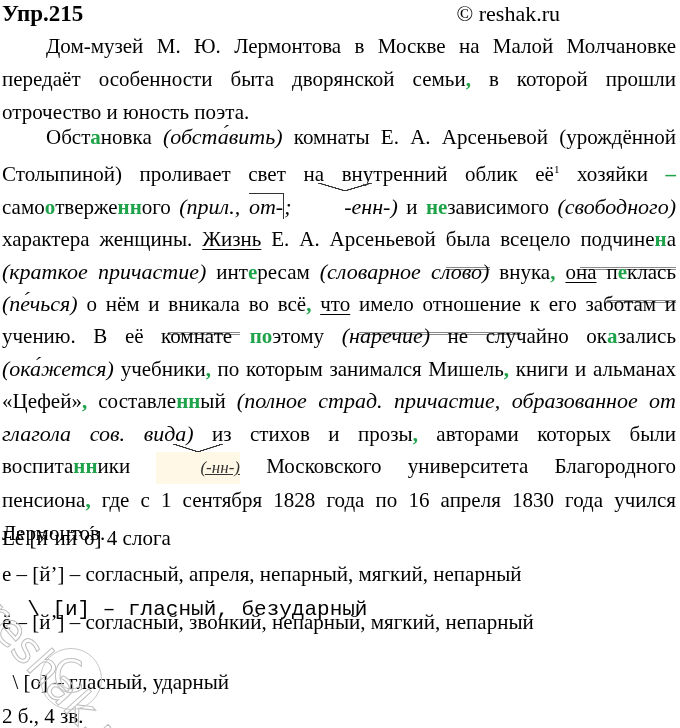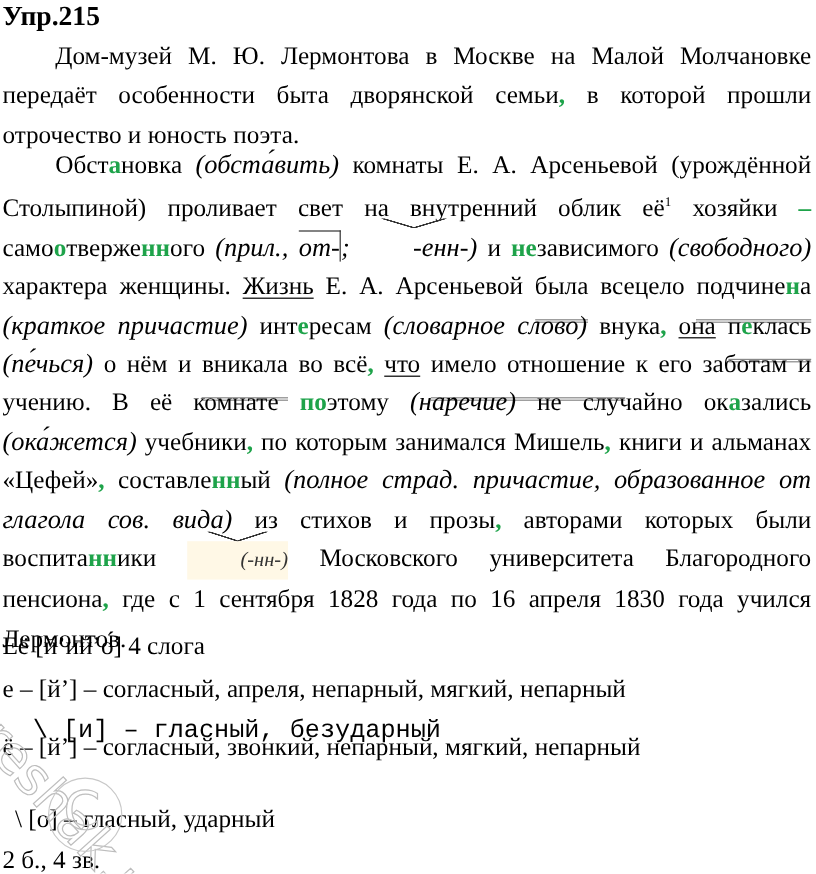--- a/index.html
+++ b/index.html
@@ -26,21 +26,21 @@
   .overline { border-top: 1.5px solid #333; border-right: 1.5px solid #333; padding-top: 0; }
   .roof { position: relative; display: inline-block; }
   .roof::before {
     content: ""; position: absolute; left: 20%; top: -8px;
     width: 60%; height: 8px;
     background:
       linear-gradient(to top right, transparent 46%, #333 48%, #333 54%, transparent 56%) left/50% 100% no-repeat,
       linear-gradient(to top left, transparent 46%, #333 48%, #333 54%, transparent 56%) right/50% 100% no-repeat;
   }
   .roof-tag { color: #333; font-style: italic; font-size: 17px; }
-  .tag-box { background: #fff8e6; }
+  .tag-box { background: #fff8e6; text-decoration: underline; }
   .phon { position: absolute; left: 2px; width: 676px; font-size: 21px; line-height: 22px; white-space: nowrap; }
   .watermark {
     position: absolute; left: 10px; top: 590px; width: 150px; height: 130px;
     transform: rotate(48deg); transform-origin: left top;
     font-family: "DejaVu Sans", sans-serif; font-size: 44px; color: transparent;
     -webkit-text-stroke: 1px #bdbdbd; pointer-events: none; white-space: nowrap;
   }
   .wm-circle {
     position: absolute; left: 40px; top: 648px; width: 60px; height: 60px;
     border: 1.5px solid #c8c8c8; border-radius: 50%;
@@ -49,20 +49,21 @@
     content: "C"; position: absolute; left: 12px; top: 2px;
     font-family: "DejaVu Sans", sans-serif; font-size: 44px; color: transparent;
     -webkit-text-stroke: 1px #c0c0c0;
   }
 </style>
 </head>
 <body>
 
 <div class="header">
   <span class="title">Упр.215</span>
+  <span class="site">© reshak.ru</span>
 </div>
 
 <div class="para p1"><span>Дом-музей М. Ю. Лермонтова в Москве на Малой Молчановке передаёт особенности быта дворянской семьи</span><span class="gc">,</span><span> в которой прошли отрочество и юность поэта.</span></div>
 
 <div class="para p2"><span>Обст</span><span class="g">а</span><span>новка </span><span class="note">(обста́вить)</span><span> комнаты Е. А. Арсеньевой (урождённой Столыпиной) проливает свет на внутренний облик её</span><span class="sup">1</span><span> хозяйки </span><span class="gc">–</span><span> само</span><span class="g">о</span><span>тверже</span><span class="g">нн</span><span>ого </span><span class="note"><span>(прил., </span><span class="overline">от-</span><span>; </span><span class="roof">-енн-</span><span>)</span></span><span> и </span><span class="g">не</span><span>зависимого </span><span class="note">(свободного)</span><span> характера женщины. </span><span class="u1">Жизнь</span><span> Е. А. Арсеньевой </span><span class="u2">была</span><span> всецело </span><span class="u2"><span>подчине</span><span class="g">н</span><span>а</span></span><span class="note"> (краткое причастие)</span><span> инт</span><span class="g">е</span><span>ресам </span><span class="note">(словарное слово)</span><span> внука</span><span class="gc">,</span><span> </span><span class="u1">она</span><span> </span><span class="u2"><span>п</span><span class="g">е</span><span>клась</span></span><span class="note"> (пе́чься)</span><span> о нём и </span><span class="u2">вникала</span><span> во всё</span><span class="gc">,</span><span> </span><span class="u1">что</span><span> </span><span class="u2">имело отношение</span><span> к его заботам и учению. В её комнате </span><span class="g">по</span><span>этому </span><span class="note">(наречие)</span><span> не случайно ок</span><span class="g">а</span><span>зались </span><span class="note">(ока́жется)</span><span> учебники</span><span class="gc">,</span><span> по которым занимался Мишель</span><span class="gc">,</span><span> книги и альманах «Цефей»</span><span class="gc">,</span><span> составле</span><span class="g">нн</span><span>ый </span><span class="note">(полное страд. причастие, образованное от глагола сов. вида)</span><span> из стихов и прозы</span><span class="gc">,</span><span> авторами которых были воспита</span><span class="g">нн</span><span>ики </span><span class="roof-tag tag-box roof">(-нн-)</span><span> Московского университета Благородного пенсиона</span><span class="gc">,</span><span> где с 1 сентября 1828 года по 16 апреля 1830 года учился Лермонтов.</span></div>
 
 <div class="phon" style="top:527px;">Её [й’ий’о́] 4 слога</div>
 <div class="phon" style="top:563px;">е – [й’] – согласный, апреля, непарный, мягкий, непарный</div>
 <div class="phon" style="top:599px; white-space:pre;font-family:Liberation Mono, monospace;">  \ [и] – гласный, безударный</div>
 <div class="phon" style="top:611px;">ё – [й’] – согласный, звонкий, непарный, мягкий, непарный</div>

